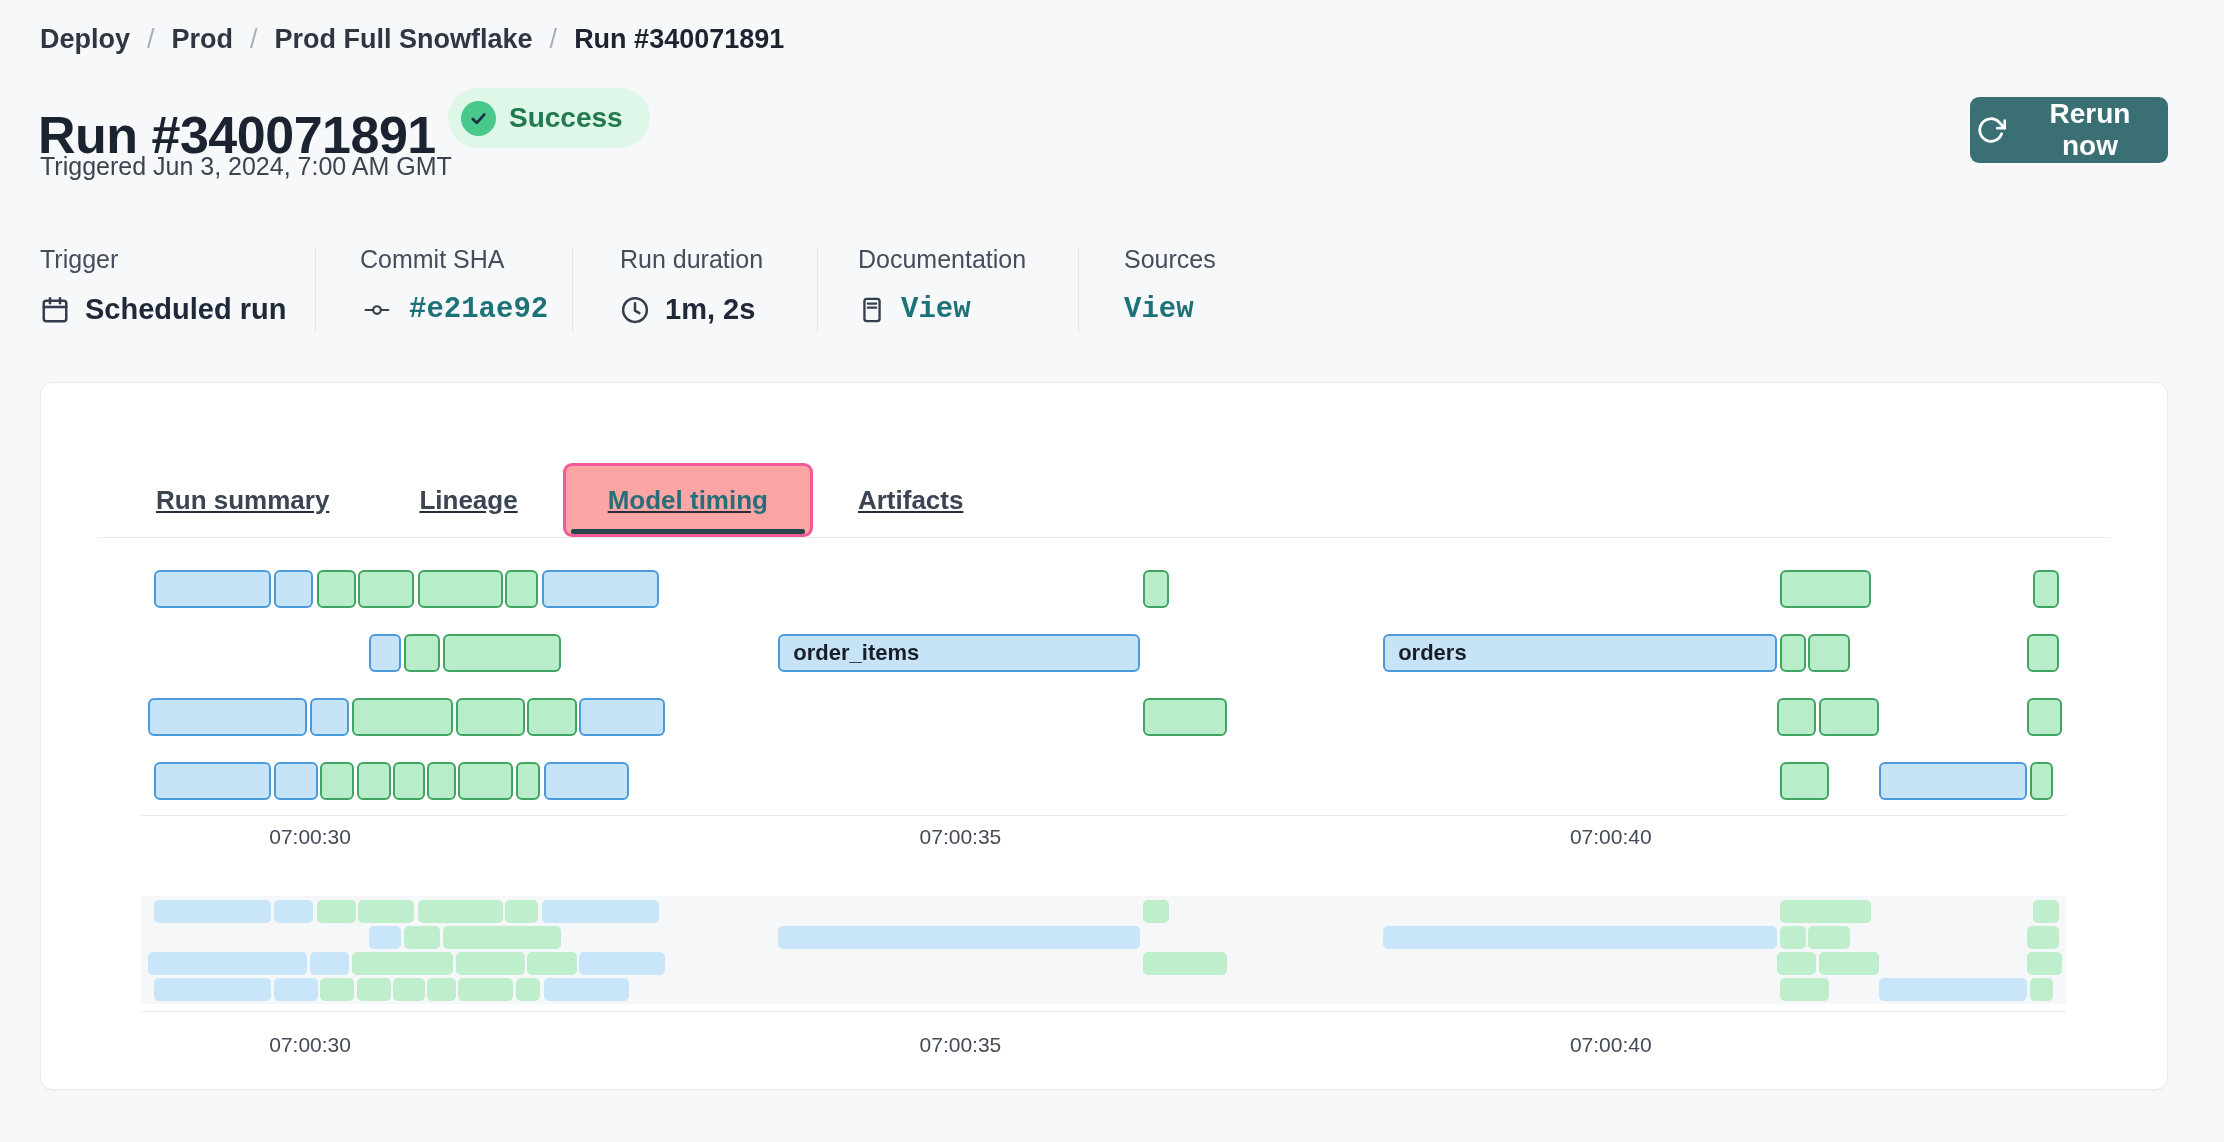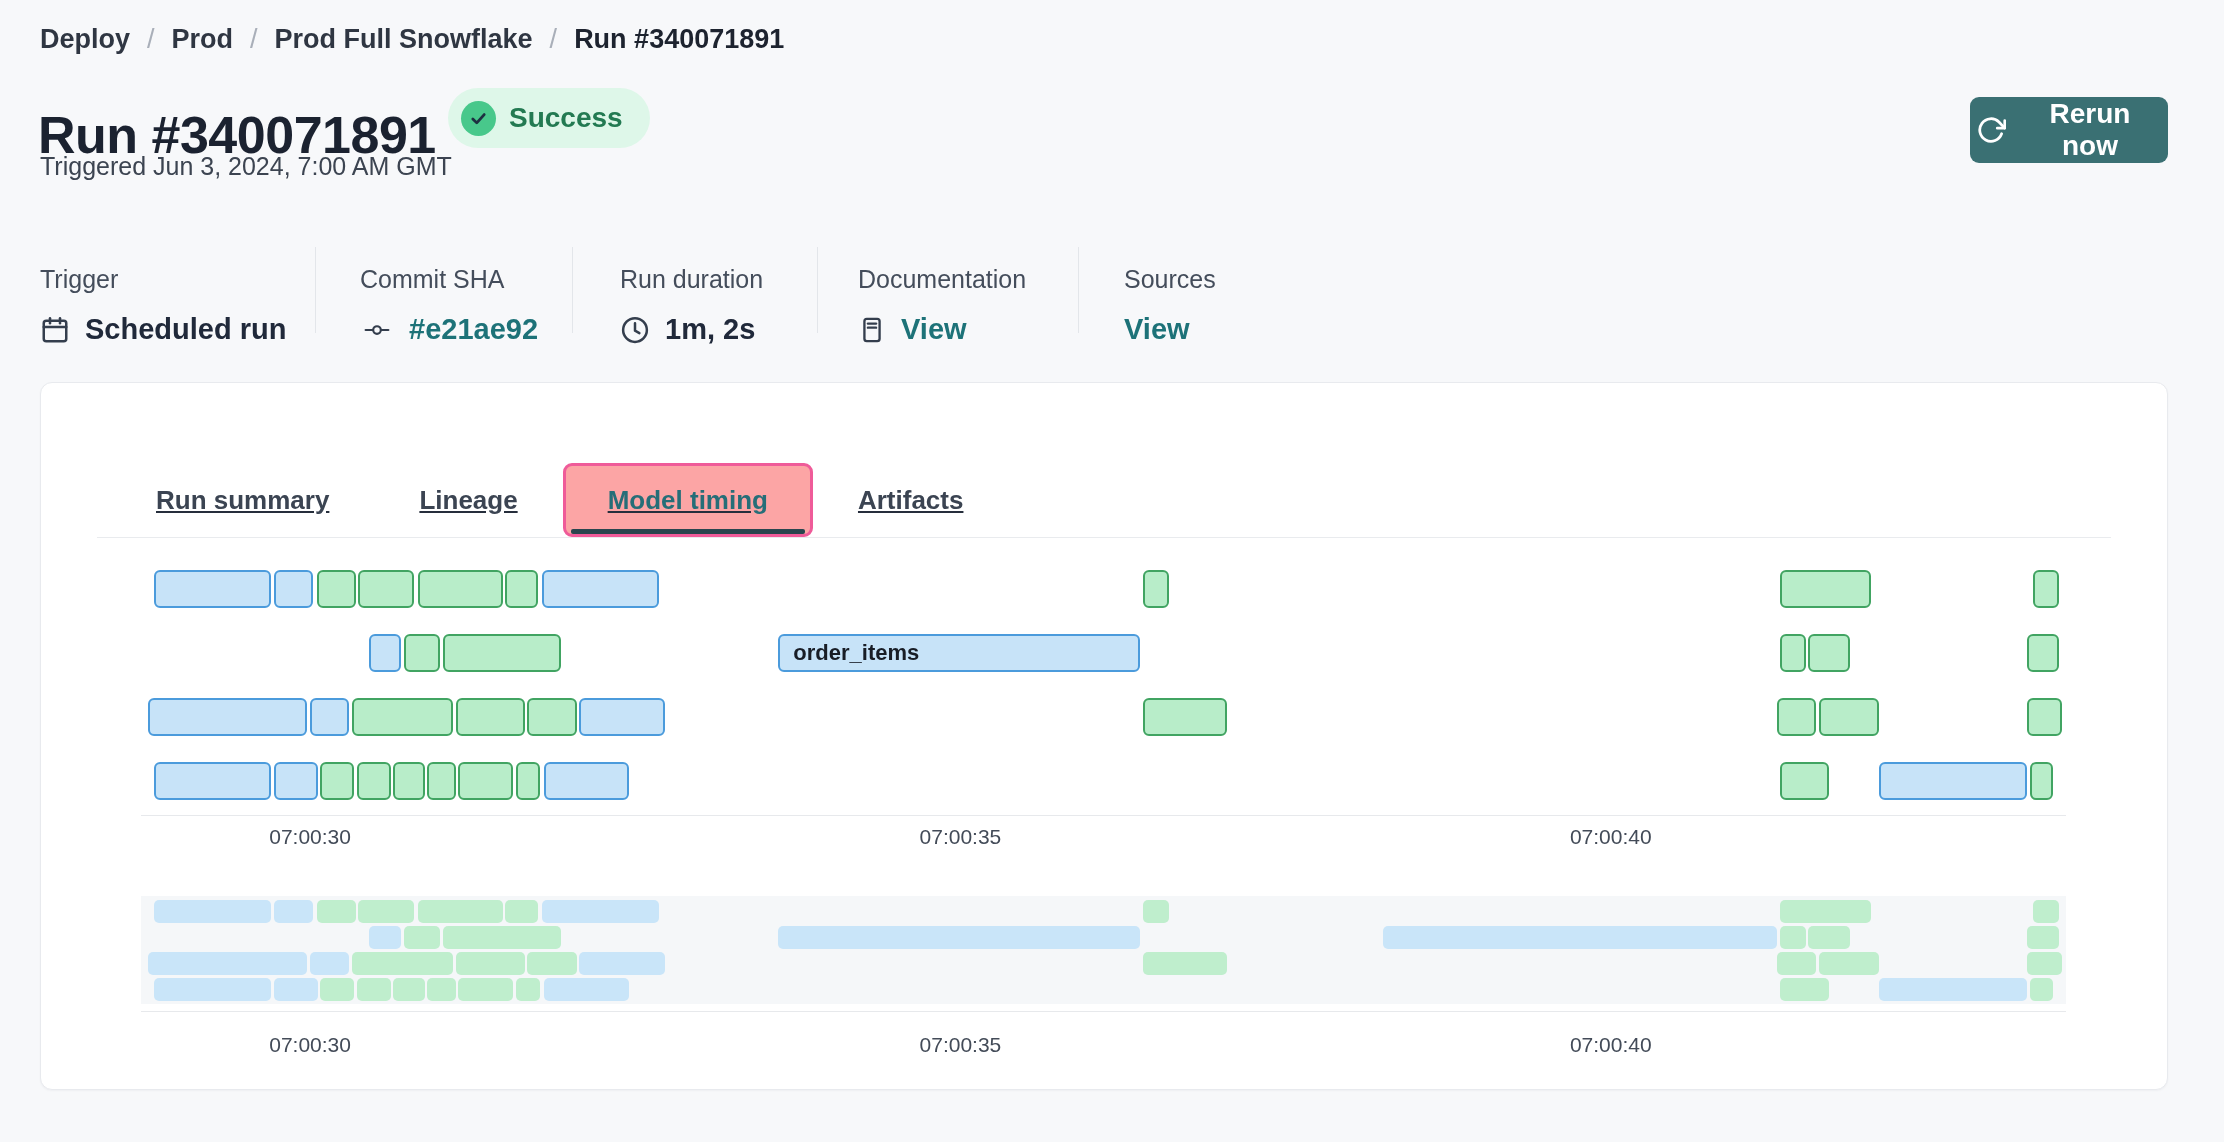--- a/index.html
+++ b/index.html
@@ -29,25 +29,25 @@
   .status-badge .label { font-size:28px; font-weight:600; color:var(--success-text,#237a52); }
   .triggered { position:absolute; left:40px; top:152px; font-size:25px; color:#3c4451; }
 
   .rerun-button { position:absolute; left:1970px; top:97px; width:198px; height:66px; border:none;
     border-radius:9px; background:var(--button-bg,#3a7073); color:#fff; display:flex; align-items:center;
     justify-content:center; gap:12px; font-size:28px; font-weight:600; cursor:pointer;
     font-family:inherit; }
 
   
   .meta-row { position:absolute; top:245px; left:0; width:100%; height:96px; }
-  .meta-col { position:absolute; top:0;margin-top:20px; }
+  .meta-col { position:absolute; top:0; }
   .m-label { font-size:25px; color:#444d5b; }
   .m-value { margin-top:19px; display:flex; align-items:center; gap:15px; font-size:29px;
     font-weight:600; color:#20293a; }
-  .m-value.link { color:var(--accent-link,#1d7278); cursor:pointer; }
+  .m-value.link { color:var(--accent-link,#1d7278); cursor:pointer;font-family:Liberation Mono, monospace; }
   .m-icon { color:#343e4d; display:inline-flex; }
   .meta-divider { position:absolute; top:2px; width:1px; height:86px; background:#e3e6ea; }
 
   
   .card { position:absolute; left:40px; top:382px; width:2128px; height:708px; background:#fff;
     border:1px solid #e8eaee; border-radius:12px; box-shadow:0 1px 2px rgba(25,35,50,0.04); }
 
   
   .tabs { position:absolute; left:70px; top:80px; display:flex;text-decoration:underline; }
   .tab { height:74px; display:flex; align-items:center; padding:0 42px; font-size:26px; font-weight:600;
@@ -215,20 +215,23 @@
         <div class="bar green" style="left: 52.027%; width: 1.351%;"></div>
         <div class="bar green" style="left: 85.135%; width: 4.73%;"></div>
         <div class="bar green" style="left: 98.311%; width: 1.351%;"></div>
       </div>
       <div class="gantt-row">
         <div class="bar blue" style="left: 11.824%; width: 1.689%;"></div>
         <div class="bar green" style="left: 13.649%; width: 1.892%;"></div>
         <div class="bar green" style="left: 15.676%; width: 6.149%;"></div>
         <div class="bar blue" style="left: 33.108%; width: 18.784%;">
           <span class="bar-label">order_items</span>
+        </div>
+        <div class="bar blue" style="left: 64.527%; width: 20.473%;">
+          <span class="bar-label">orders</span>
         </div>
         <div class="bar green" style="left: 85.135%; width: 1.351%;"></div>
         <div class="bar green" style="left: 86.622%; width: 2.162%;"></div>
         <div class="bar green" style="left: 97.973%; width: 1.689%;"></div>
       </div>
       <div class="gantt-row">
         <div class="bar blue" style="left: 0.338%; width: 8.311%;"></div>
         <div class="bar blue" style="left: 8.784%; width: 2.027%;"></div>
         <div class="bar green" style="left: 10.946%; width: 5.27%;"></div>
         <div class="bar green" style="left: 16.351%; width: 3.581%;"></div>

